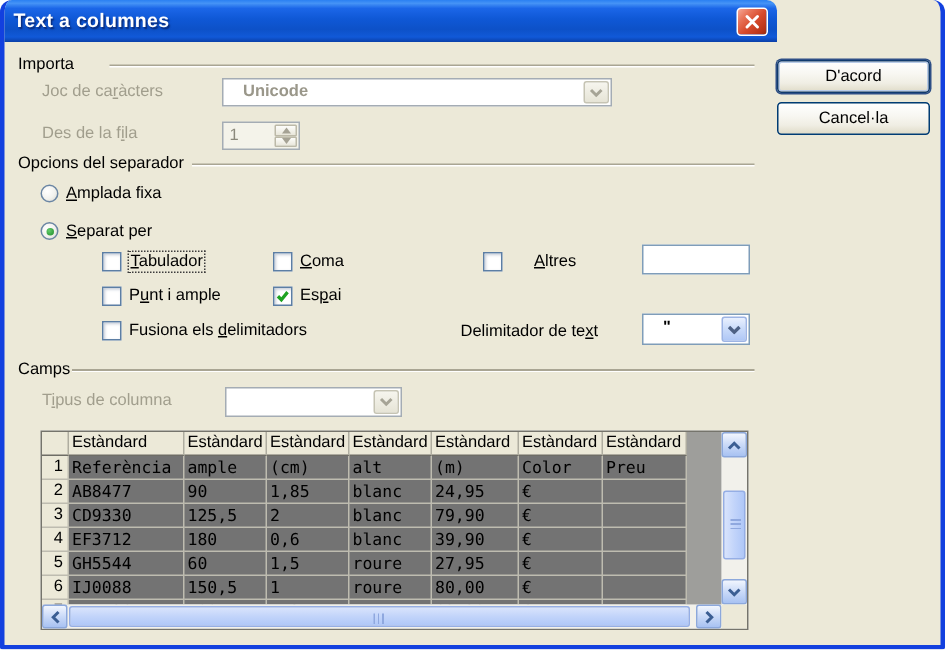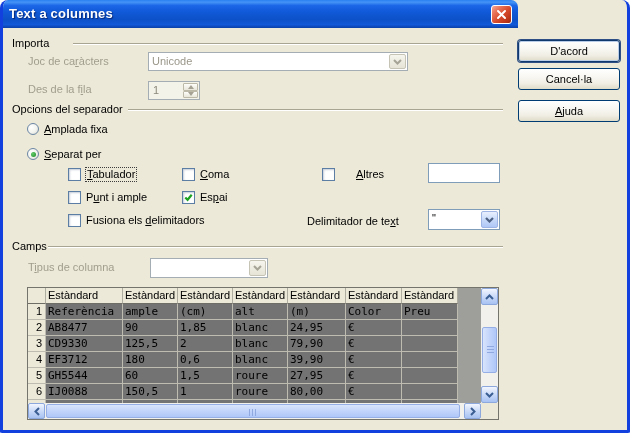--- a/index.html
+++ b/index.html
@@ -30,21 +30,21 @@
   
   .fl-label{position:absolute;height:13px;line-height:13px;}
   .fl-rule{position:absolute;height:2px;background:linear-gradient(180deg,#A9A593 0,#A9A593 1px,#FFFFFF 1px,#FFFFFF 2px);}
 
   .lbl{position:absolute;height:13px;line-height:13px;white-space:nowrap;}
   .dis{color:#A19E8D;}
   .mn{text-decoration:underline;}
 
   
   .combo{position:absolute;display:flex;background:#fff;border:1px solid #7F9DB9;}
-  .combo .ctext{flex:1;padding-left:3px;line-height:17px;overflow:hidden;white-space:nowrap;}
+  .combo .ctext{flex:1;padding-left:13px;line-height:17px;overflow:hidden;white-space:nowrap;font-weight:bold;}
   .combo .cbtn{width:17px;margin:1px;border-radius:2px;display:flex;align-items:center;justify-content:center;}
   .cbtn.en{background:linear-gradient(180deg,#E9F0FE 0%,#CBDCFA 45%,#AFC7F6 100%);border:1px solid #9DB4E4;}
   .cbtn.dis2{background:linear-gradient(180deg,#F6F5EE 0%,#E6E4D6 100%);border:1px solid #C6C4B4;}
   .combo.off{border-color:#A4ACB4;}
   .graytext{color:#9A978A;}
 
   .spin{position:absolute;display:flex;background:#F4F3EA;border:1px solid #A4ACB4;}
   .spin .stext{flex:1;padding-left:4px;line-height:17px;color:#8B897C;}
   .spin .sbtns{width:15px;margin:1px;display:flex;flex-direction:column;}
   .spin .sb{flex:1;background:linear-gradient(180deg,#FDFDFA,#E8E6DA);border:1px solid #BCB9A8;border-radius:1px;display:flex;align-items:center;justify-content:center;}
@@ -315,16 +315,15 @@
           <svg width="6" height="9" viewBox="0 0 6 9">
               <path d="M1 1 L4.5 4.5 L1 8" stroke="#3B5E93" stroke-width="2" fill="none"></path>
             </svg>
         </div>
       </div>
       <div class="corner"></div>
     </div>
 
     <div class="btn default" style="top:12px;">D'acord</div>
     <div class="btn" style="top:40px;">Cancel·la</div>
-    <div class="btn" style="top:72px;"><span></span><span class="mn">A</span><span>juda</span></div>
 
   </div>
 </div>
 
 </body></html>

